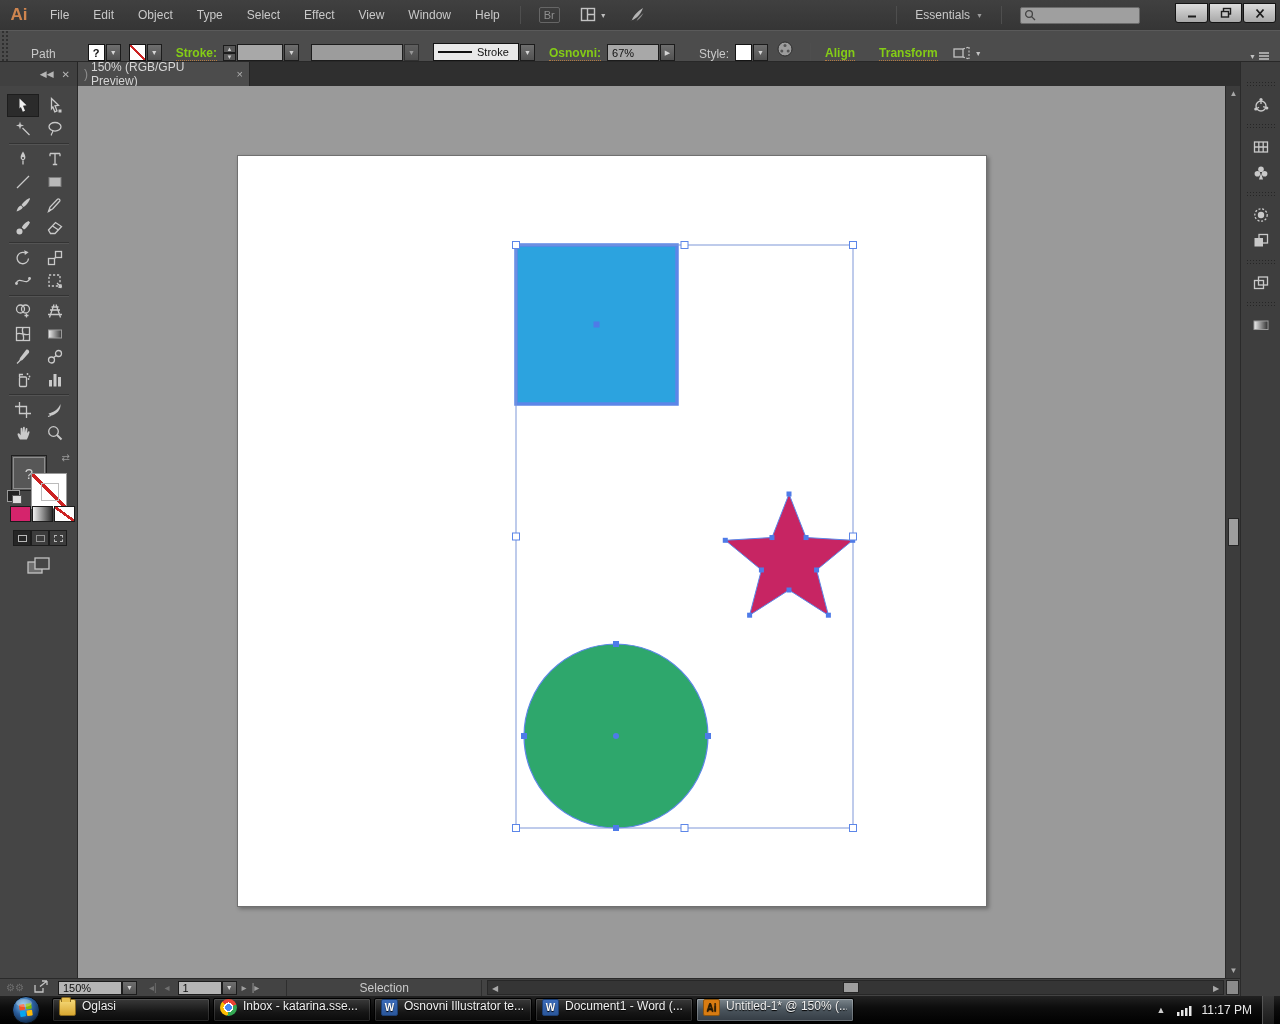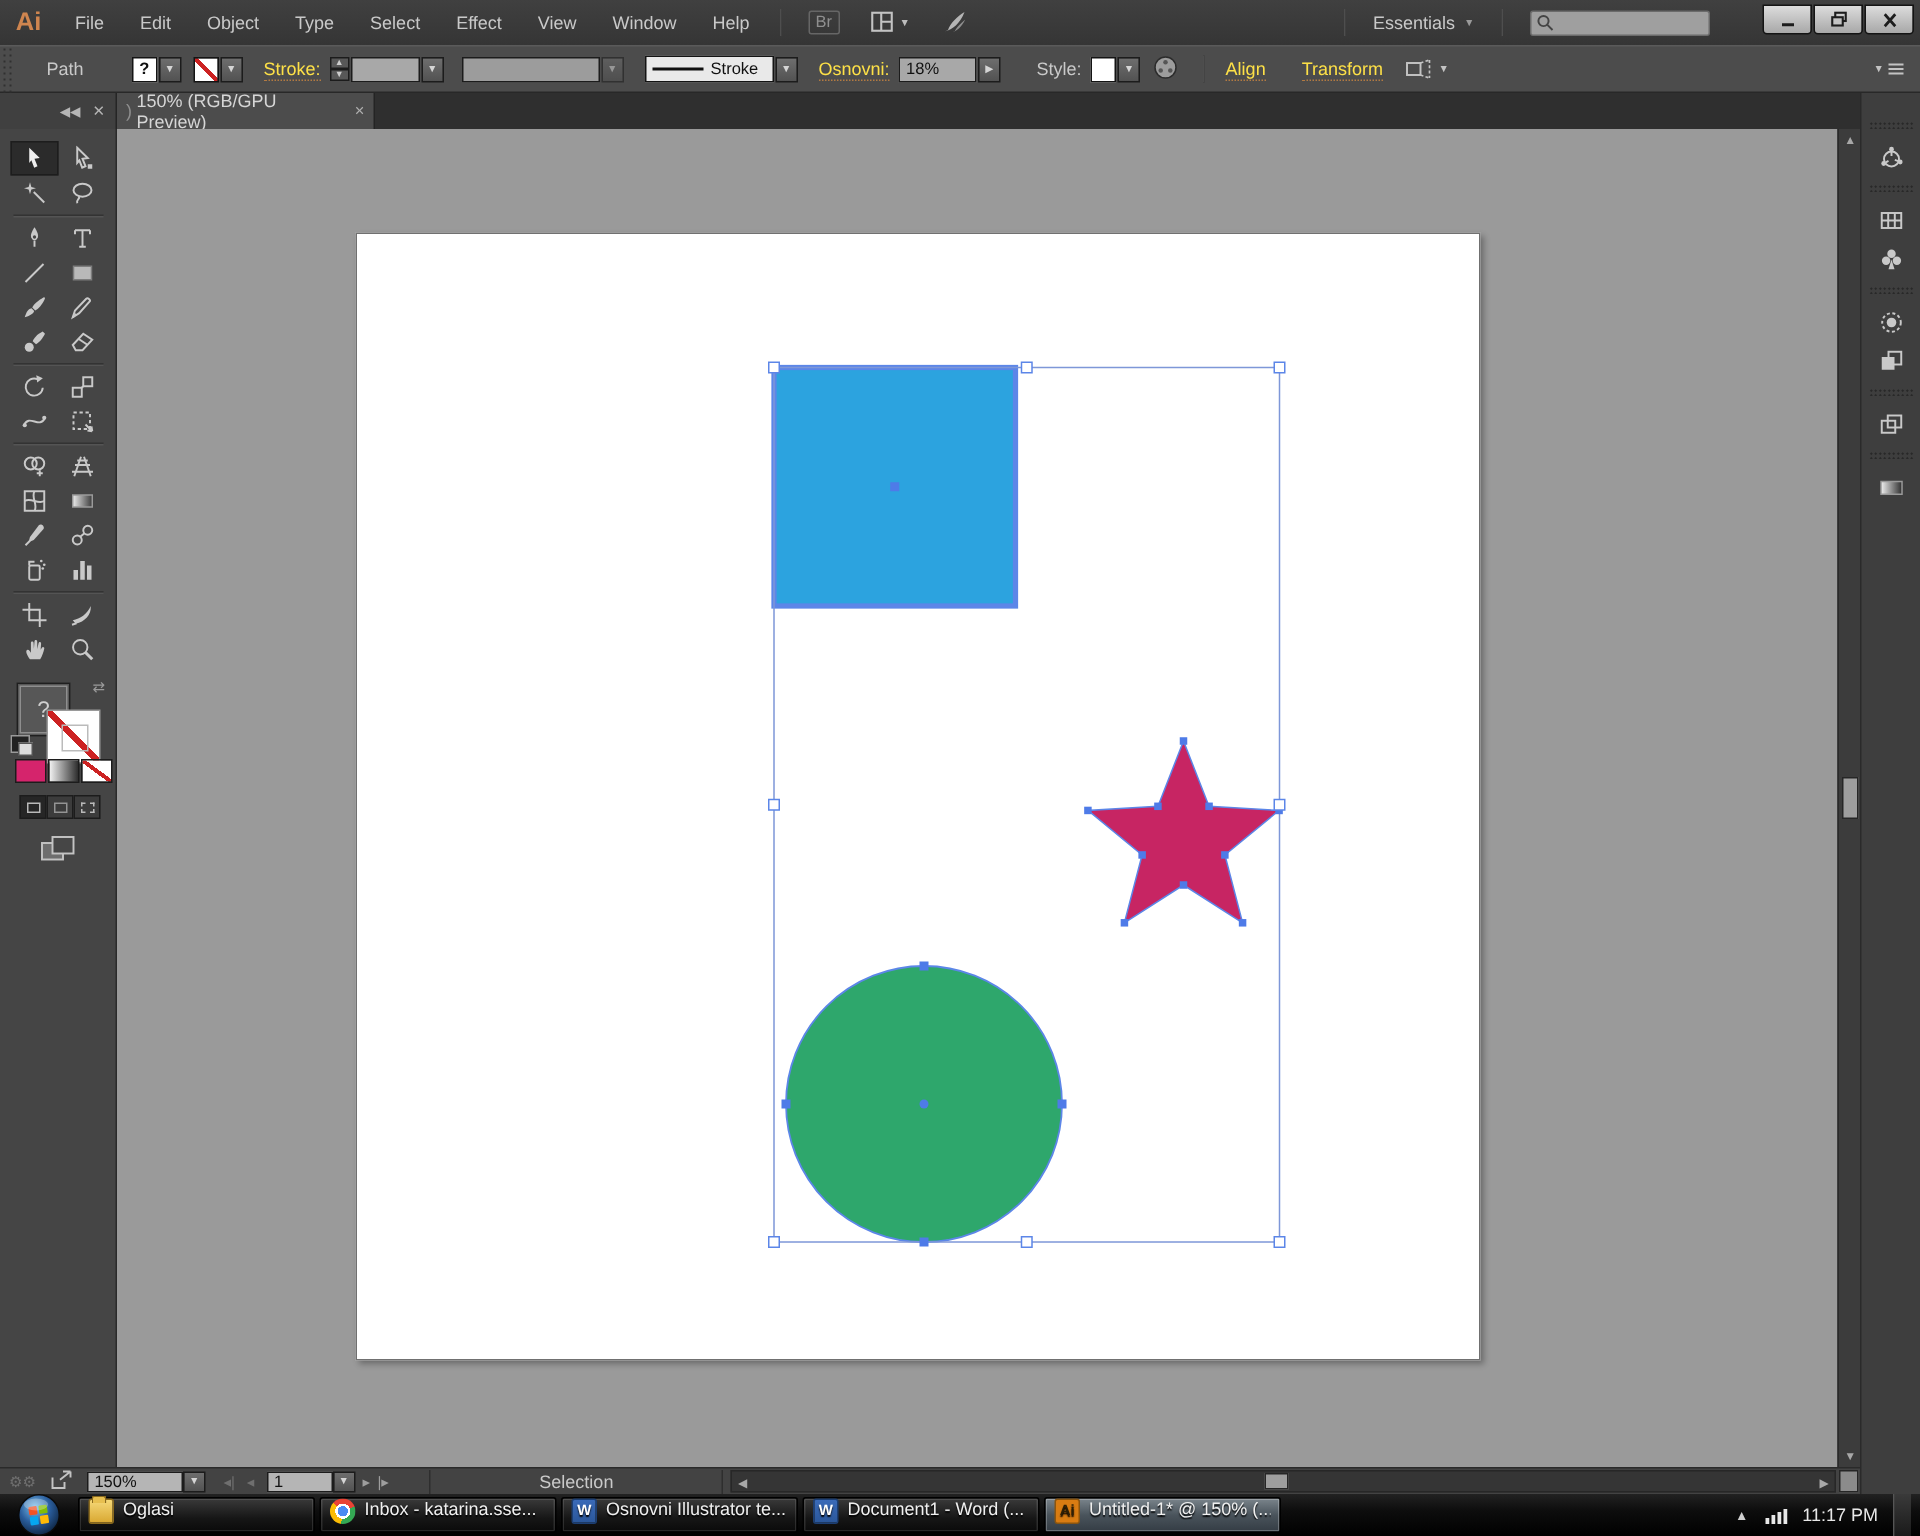--- a/index.html
+++ b/index.html
@@ -15,24 +15,24 @@
   .tb-sep { width:1px; height:18px; background:#2a2a2a; border-right:1px solid #4e4e4e; margin:0 8px; }
   #br-btn { border:1px solid #666; color:#8f8f8f; border-radius:2px; font-size:11px; padding:1px 4px; margin:0 10px; }
   .tb-ic { display:flex; align-items:center; gap:2px; margin:0 10px; color:#bdbdbd; }
   #workspace-switch { display:flex; align-items:center; gap:6px; margin:0 10px; }
   #search-box { display:flex; align-items:center; width:120px; height:17px; background:#9f9f9f; border:1px solid #6b6b6b; border-radius:2px; padding:0 3px; margin:0 10px; }
   #search-box input { border:none; background:transparent; width:96px; font-size:11px; outline:none; }
   #win-controls { position:absolute; right:4px; top:3px; display:flex; gap:1px; }
   .win-btn { width:33px; height:20px; background:linear-gradient(#dcdcdc,#a8a8a8); border:1px solid #141414; border-radius:0 0 3px 3px; display:flex; align-items:center; justify-content:center; }
 
   
-  #controlbar { left:0; top:30px; width:1280px; height:32px; background:#4c4c4c; border-top:1px solid #5a5a5a; border-bottom:1px solid #282828; display:flex; align-items:center; color:#c9c9c9; }
+  #controlbar { left:0; top:30px; width:1280px; height:32px; background:#4c4c4c; border-top:1px solid #5a5a5a; border-bottom:1px solid #282828; display:flex; align-items:flex-end; color:#c9c9c9; }
   #cb-grip { width:9px; height:32px; background-image:radial-gradient(#303030 28%, transparent 30%); background-size:4px 4px; background-position:1px 1px; }
   .cb-label { margin:0 6px; color:#c9c9c9; }
-  .cb-link { margin:0 6px; color:#fde047; border-bottom:1px dotted #b27a42; cursor:pointer; }
+  .cb-link { margin:0 6px; color:#84cc16; border-bottom:1px dotted #b27a42; cursor:pointer;font-weight:bold; }
   .swatch { width:17px; height:17px; background:#fff; border:1px solid #141414; display:flex; align-items:center; justify-content:center; font-size:11px; font-weight:bold; color:#111; }
   .swatch.none { background:linear-gradient(to top right, #fff 44%, #c22 44%, #c22 56%, #fff 56%); }
   .dd-btn { width:15px; height:17px; margin-left:1px; background:linear-gradient(#6e6e6e,#525252); border:1px solid #1c1c1c; color:#d5d5d5; font-size:7px; display:flex; align-items:center; justify-content:center; }
   .field { height:17px; background:#b2b2b2; border:1px solid #1c1c1c; color:#111; font-size:11px; padding:0 4px; display:flex; align-items:center; }
   .stepper { display:flex; flex-direction:column; margin-right:1px; }
   .stepper span { width:13px; height:8px; background:#585858; border:1px solid #1c1c1c; color:#ccc; font-size:6px; line-height:6px; text-align:center; }
   #brush-combo { width:86px; height:18px; background:#e9e9e9; border:1px solid #141414; color:#111; font-size:11px; display:flex; align-items:center; padding:0 4px; gap:5px; }
   #brush-combo .stroke-line { width:34px; height:2px; background:#111; }
   .cb-icon { margin:0 8px; color:#c3c3c3; }
 
@@ -194,21 +194,21 @@
     <div style="width:12px;"></div>
     <div class="field" style="width:92px;background:#9c9c9c;"></div>
     <div class="dd-btn" style="opacity:.55;">▼</div>
     <div style="width:14px;"></div>
     <div id="brush-combo">
       <span class="stroke-line"></span>
       <span>Stroke</span>
     </div>
     <div class="dd-btn">▼</div>
     <span class="cb-link" style="margin-left:14px;">Osnovni:</span>
-    <div class="field" style="width:52px;background:#a8a8a8;">18%</div>
+    <div class="field" style="width:52px;background:#a8a8a8;">67%</div>
     <div class="dd-btn">▶</div>
     <span class="cb-label" style="margin-left:24px;">Style:</span>
     <div class="swatch"></div>
     <div class="dd-btn">▼</div>
     <div class="cb-icon">
       <svg width="18" height="18" viewBox="0 0 18 18">
           <circle cx="9" cy="9" r="7" fill="#9c9c9c" stroke="#2c2c2c"></circle>
           <circle cx="9" cy="5.5" r="1.5" fill="#555"></circle>
           <circle cx="5.8" cy="11" r="1.5" fill="#555"></circle>
           <circle cx="12.2" cy="11" r="1.5" fill="#555"></circle>

